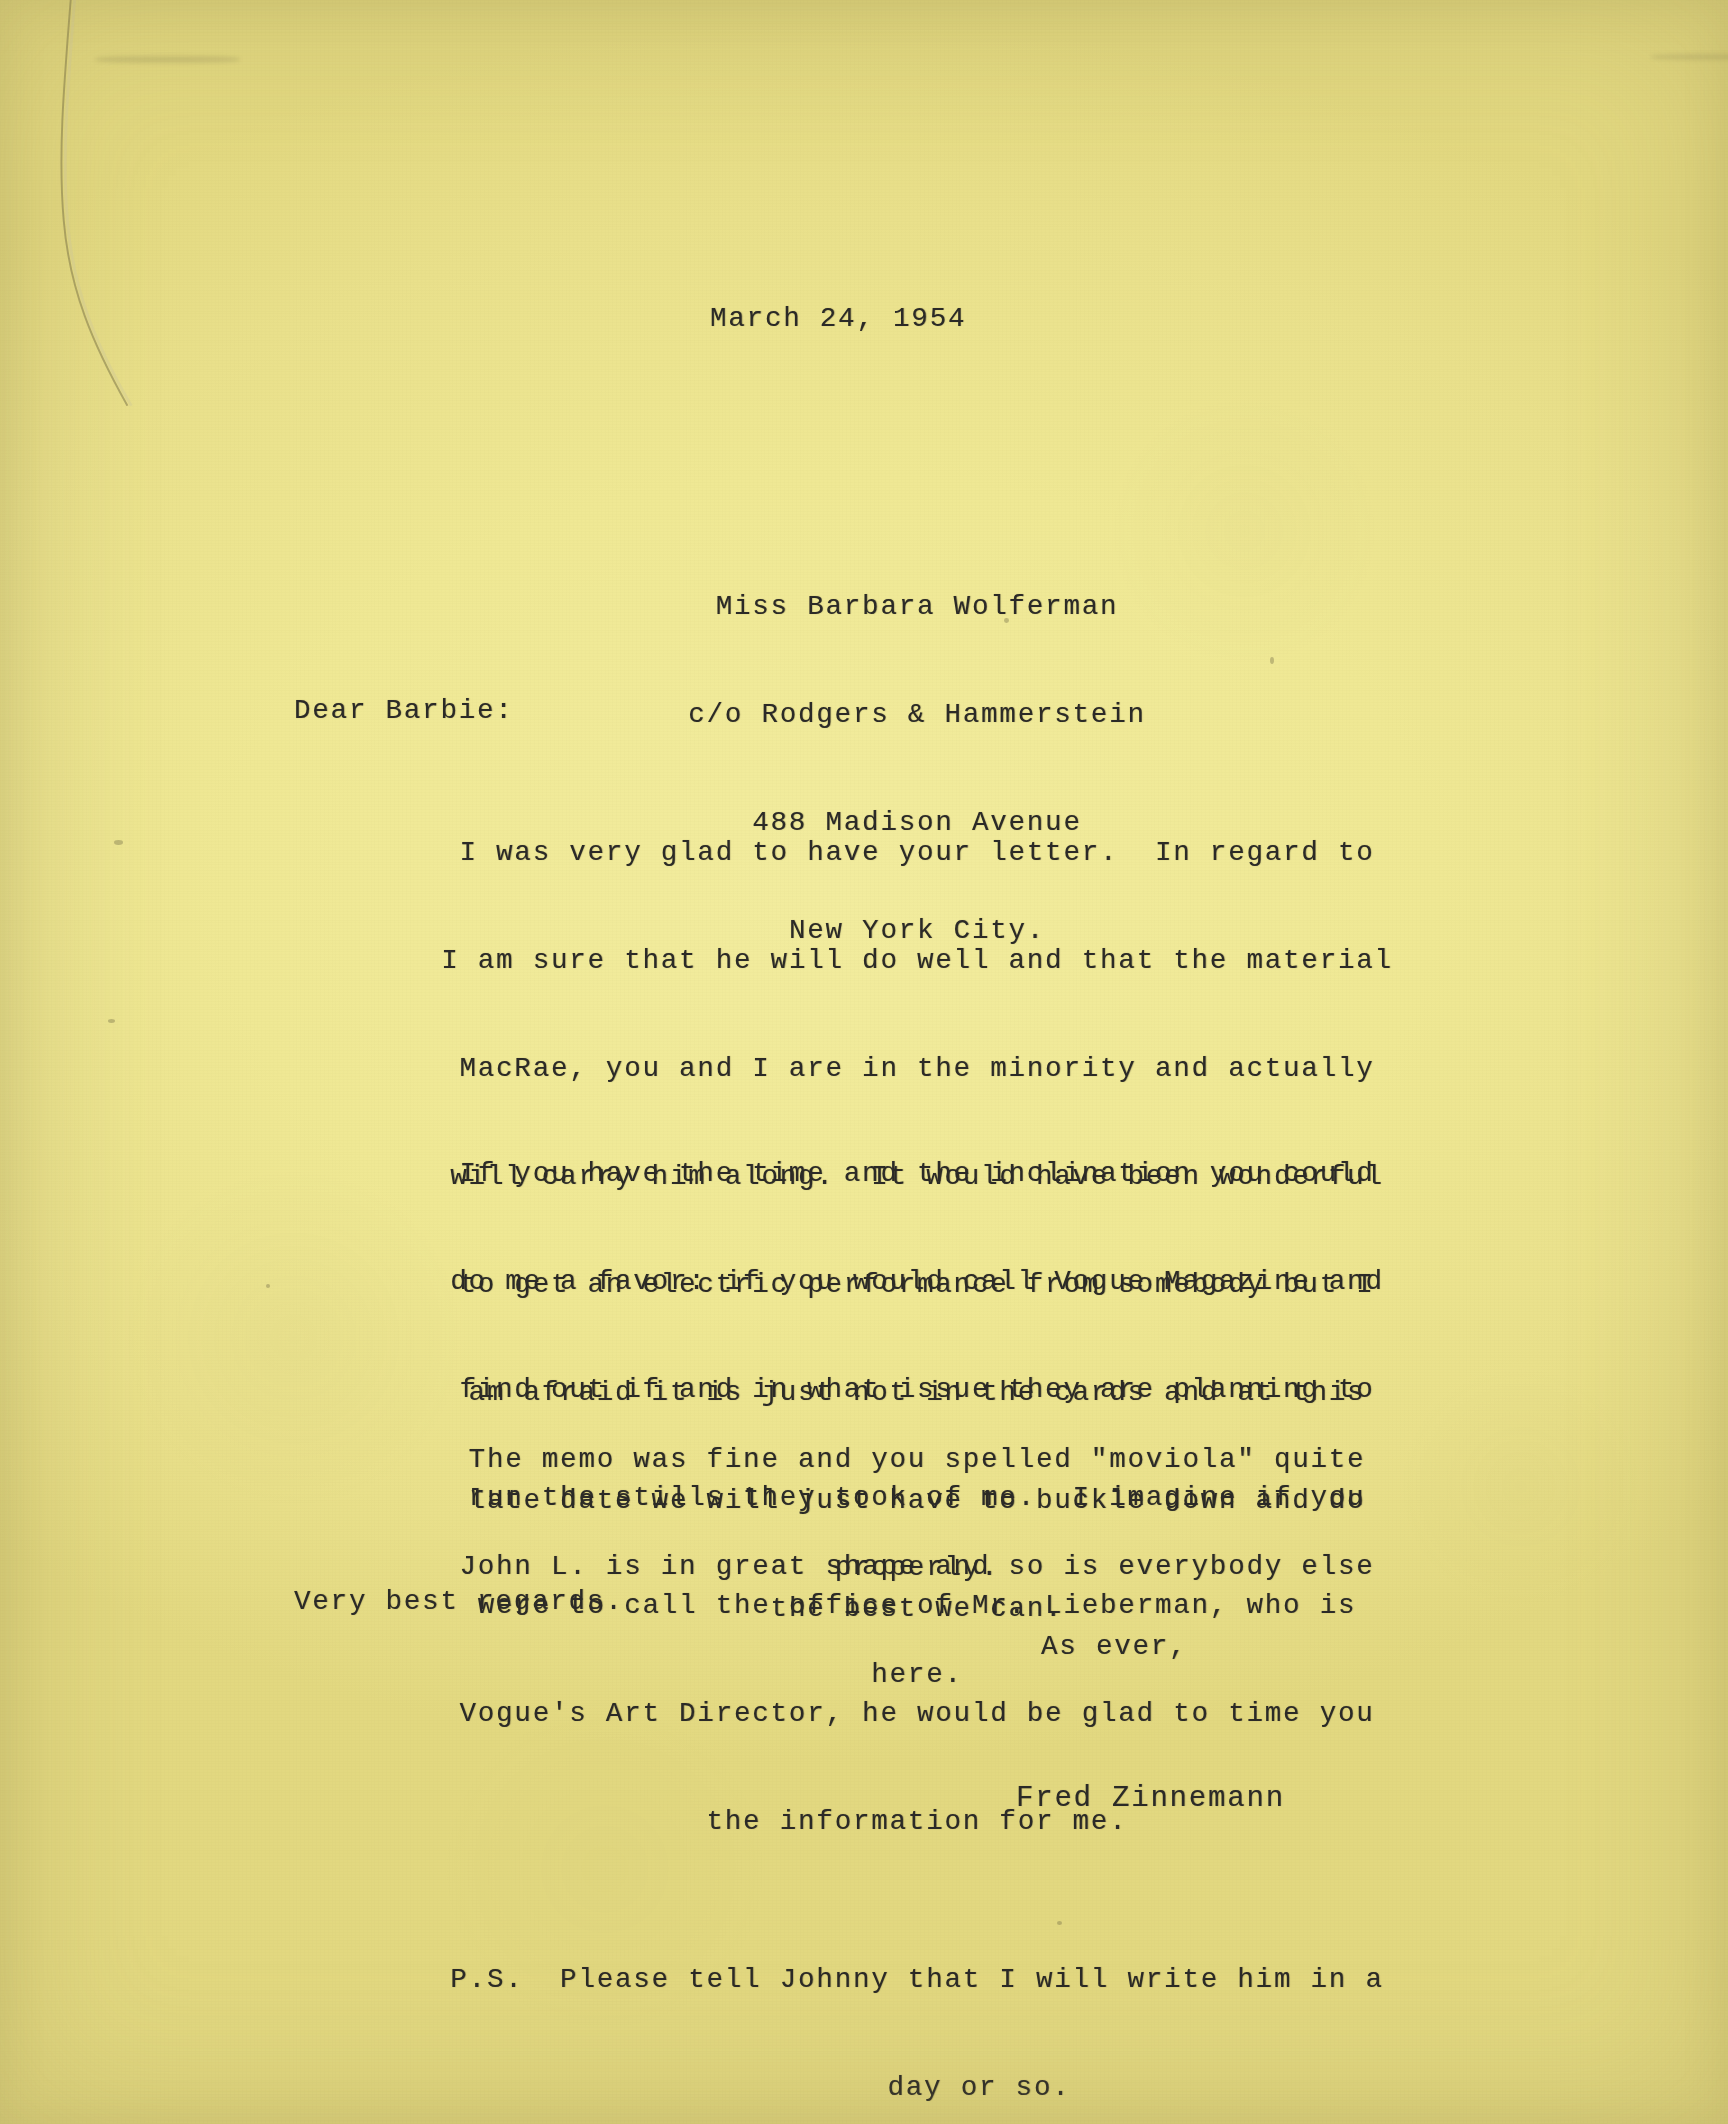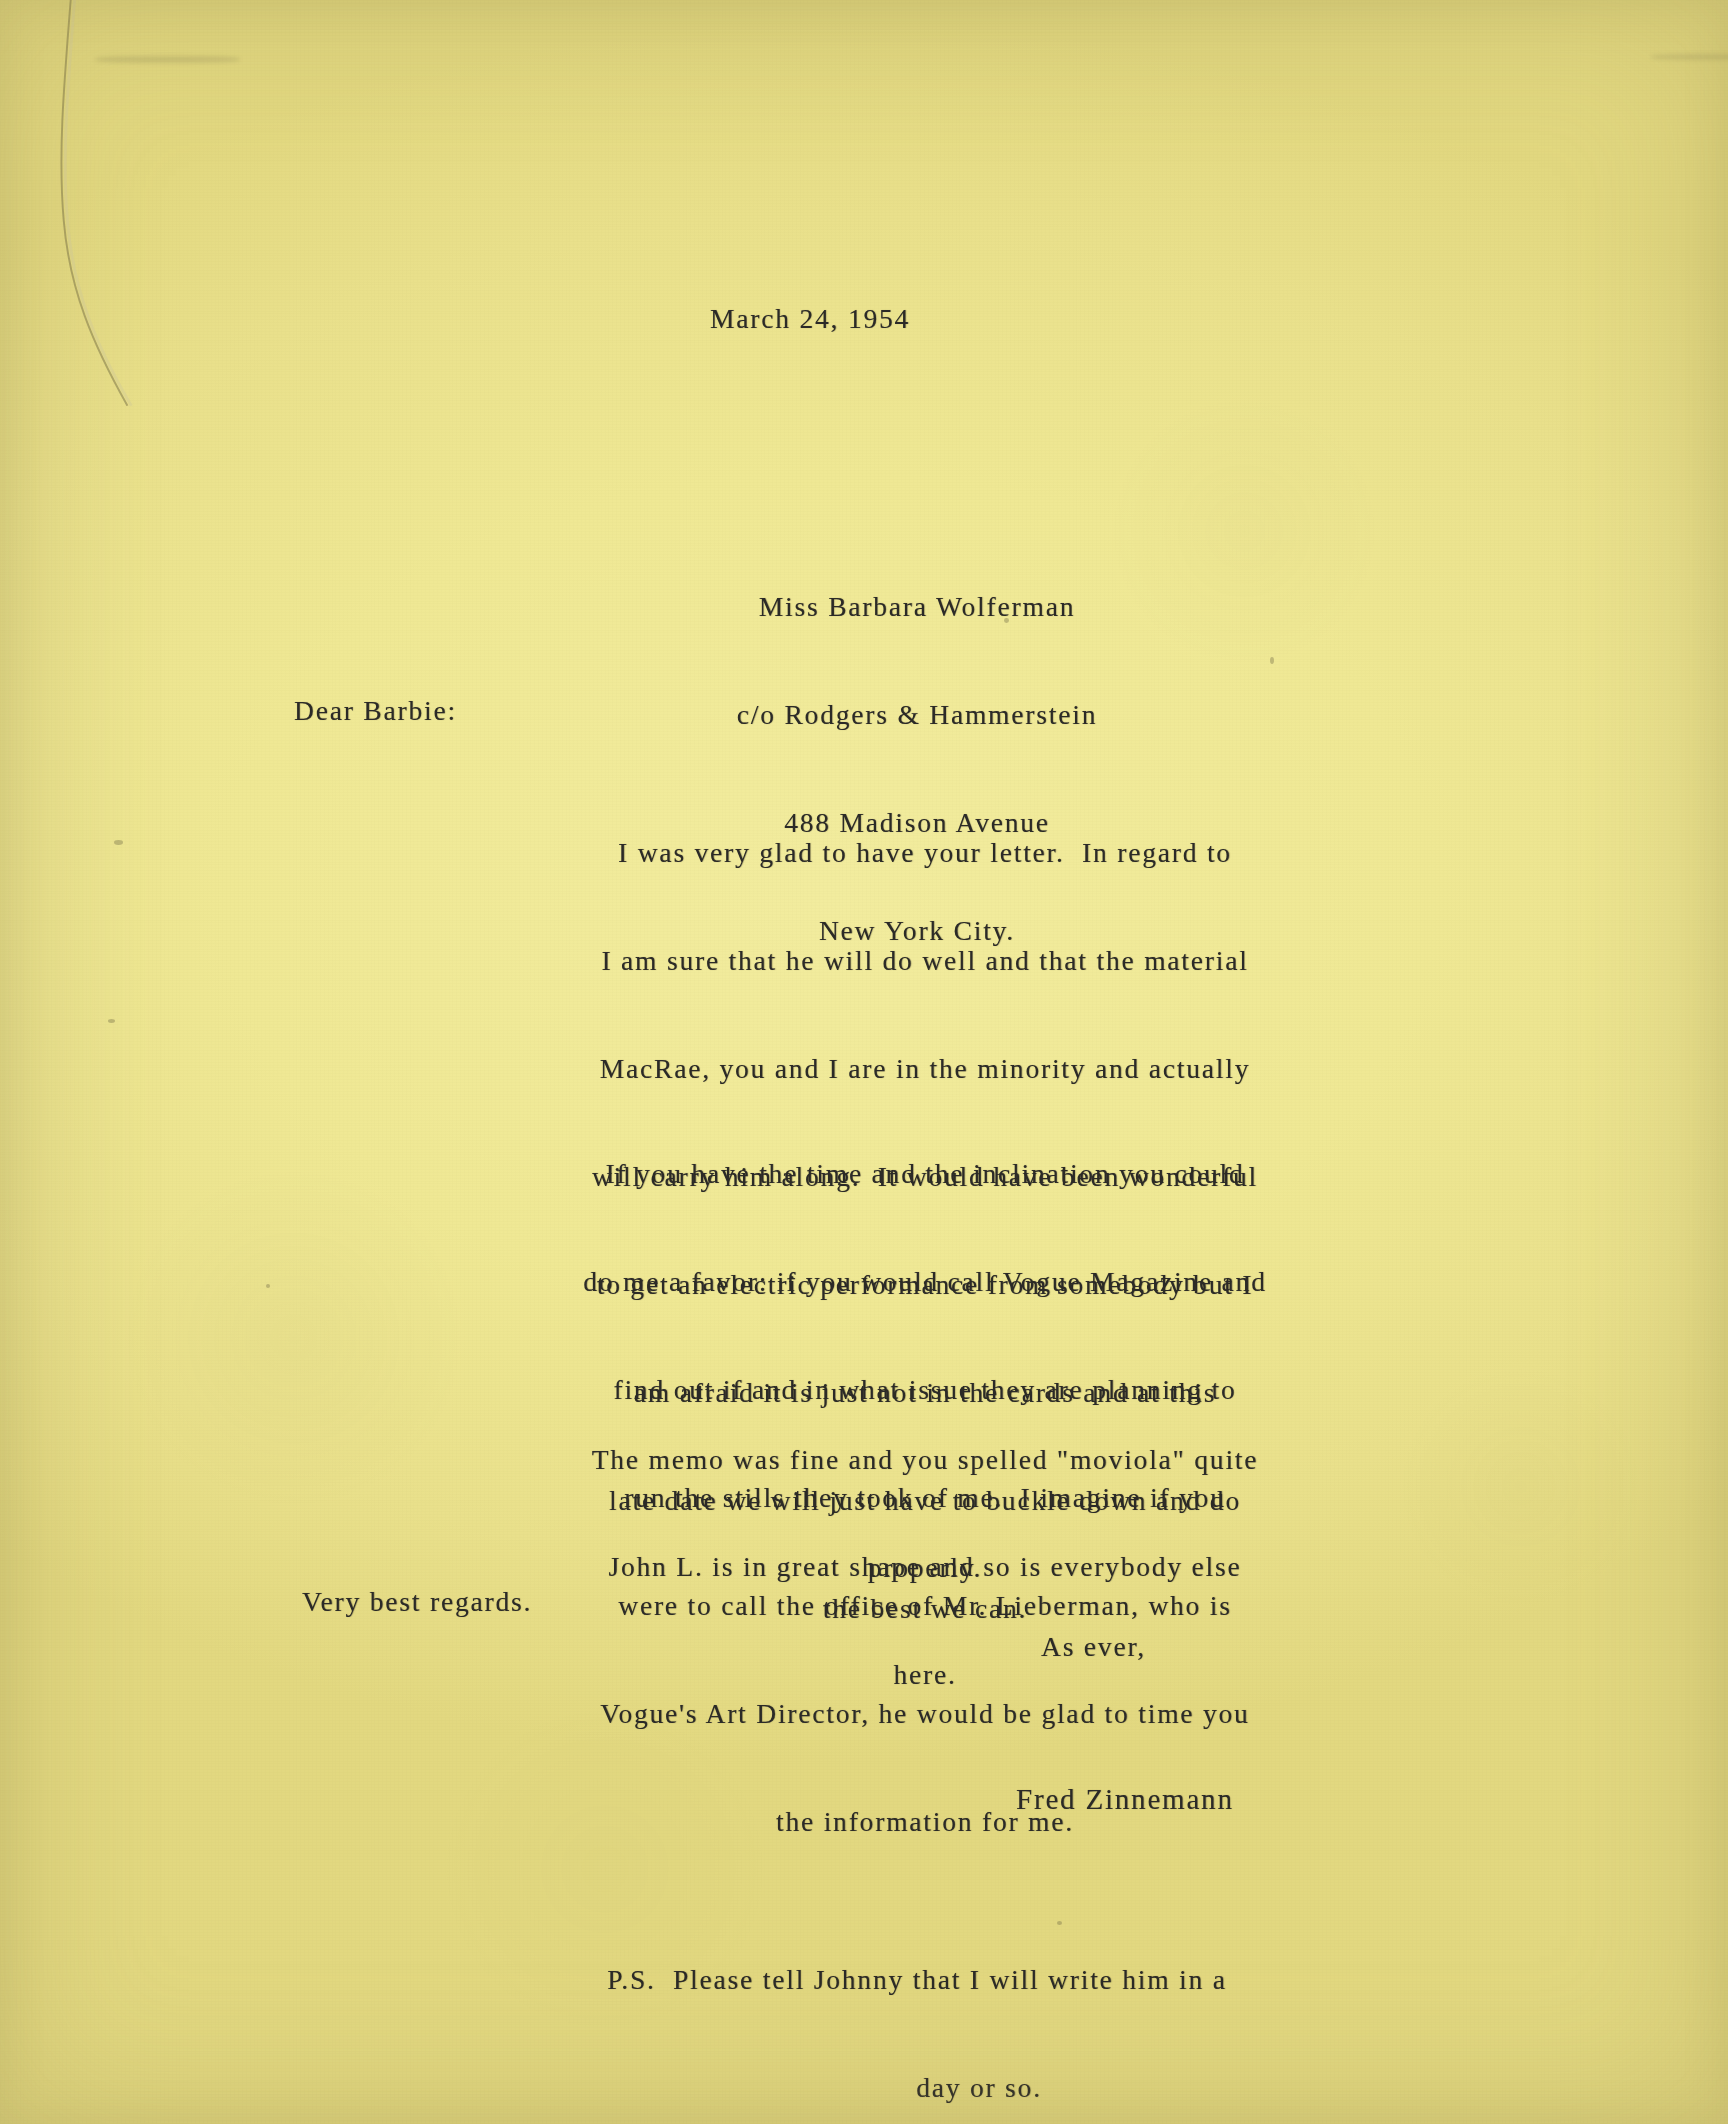--- a/index.html
+++ b/index.html
@@ -8,21 +8,21 @@
     background: #cfcfc6;
   }
   .page {
     position: relative;
     width: 1728px;
     height: 2124px;
     overflow: hidden;
     background: #f0e998;
     background-image:
       radial-gradient(ellipse 1255px 869px at 48% 42%, #f2ec9e 0%, #efe894 48%, #e9e08b 78%, #e2d880 100%);
-    font-family: Liberation Serif, serif;
+    font-family: Liberation Mono, monospace;
     color: #2b2a27;
   }
 
   
   .grain {
     position: absolute;
     inset: 0;
     pointer-events: none;
     opacity: .30;
     background-image:
@@ -65,21 +65,21 @@
     position: absolute;
     background: rgba(95,88,58,.33);
     border-radius: 50%;
     pointer-events: none;
     filter: blur(0.7px);
   }
 
   
   .typed {
     position: absolute;
-    left: 302px;
+    left: 294px;
     top: 0;
     width: 1246px;
     font-size: 27.5px;
     line-height: 36px;
     letter-spacing: 1.8px;
     white-space: pre-wrap;
     text-shadow: 0.6px 0.4px 0.9px rgba(60,55,35,.45);
   }
   .line { display: block; min-height: 36px; white-space: pre; text-align: center; }
 

